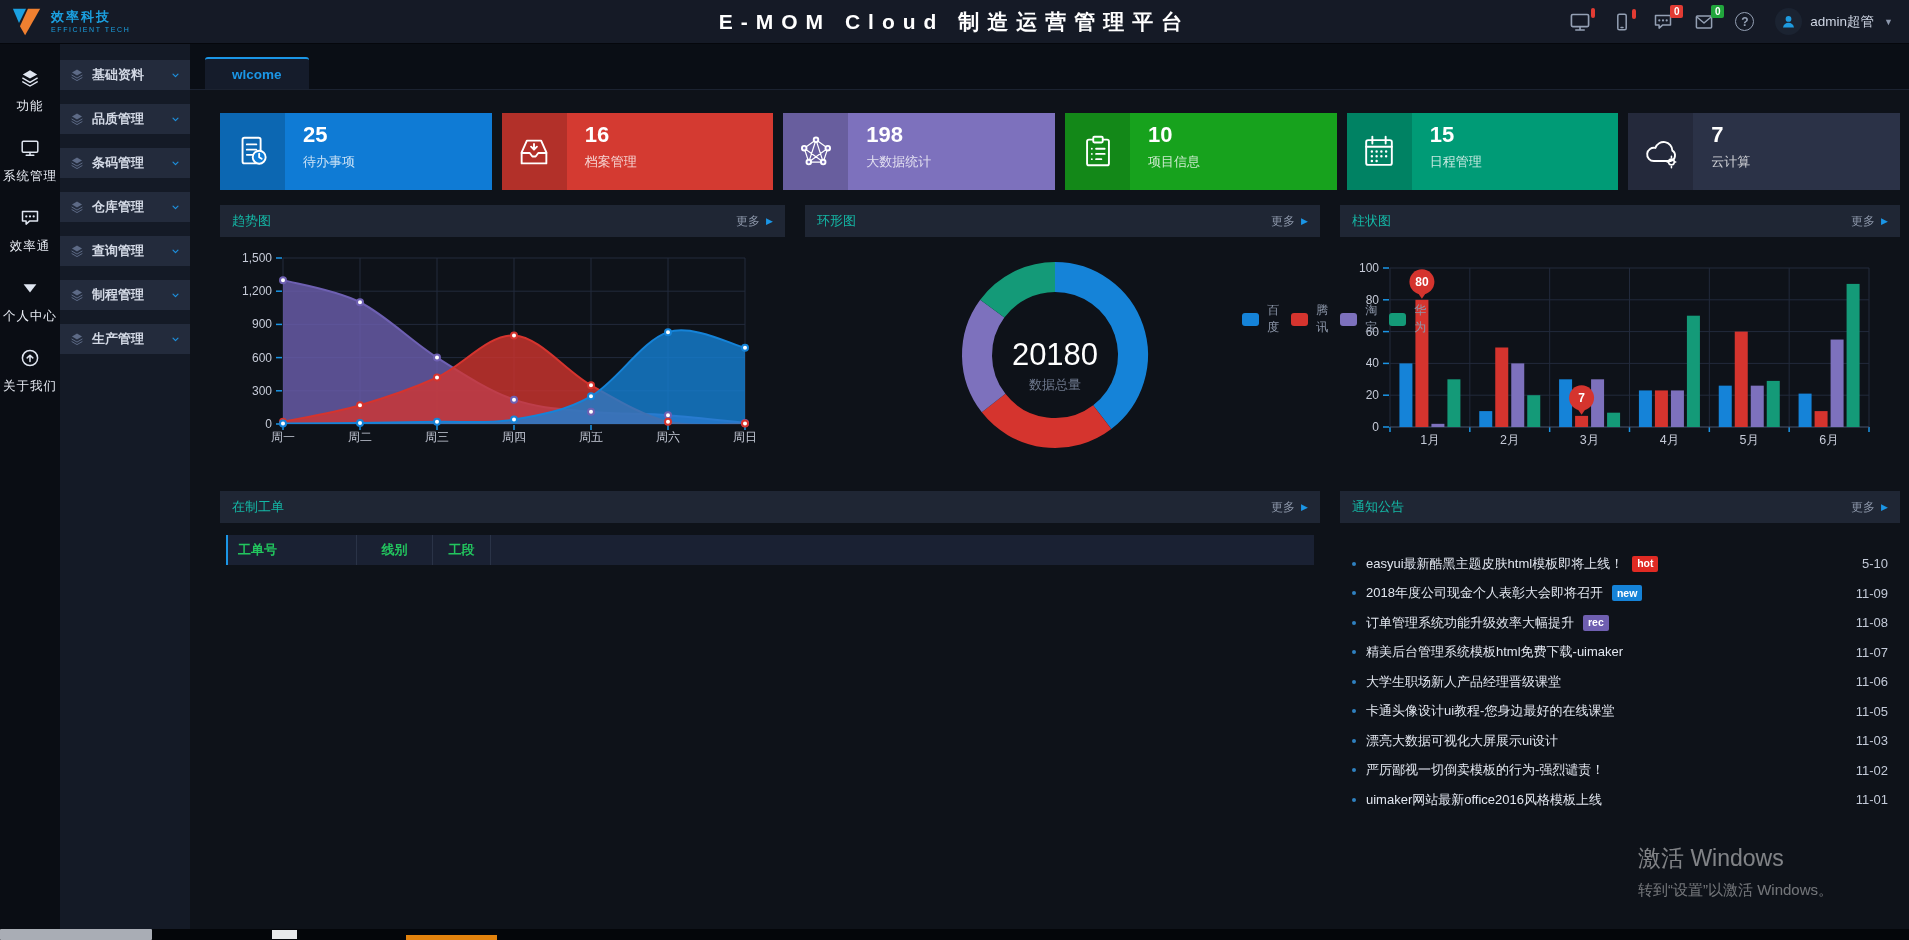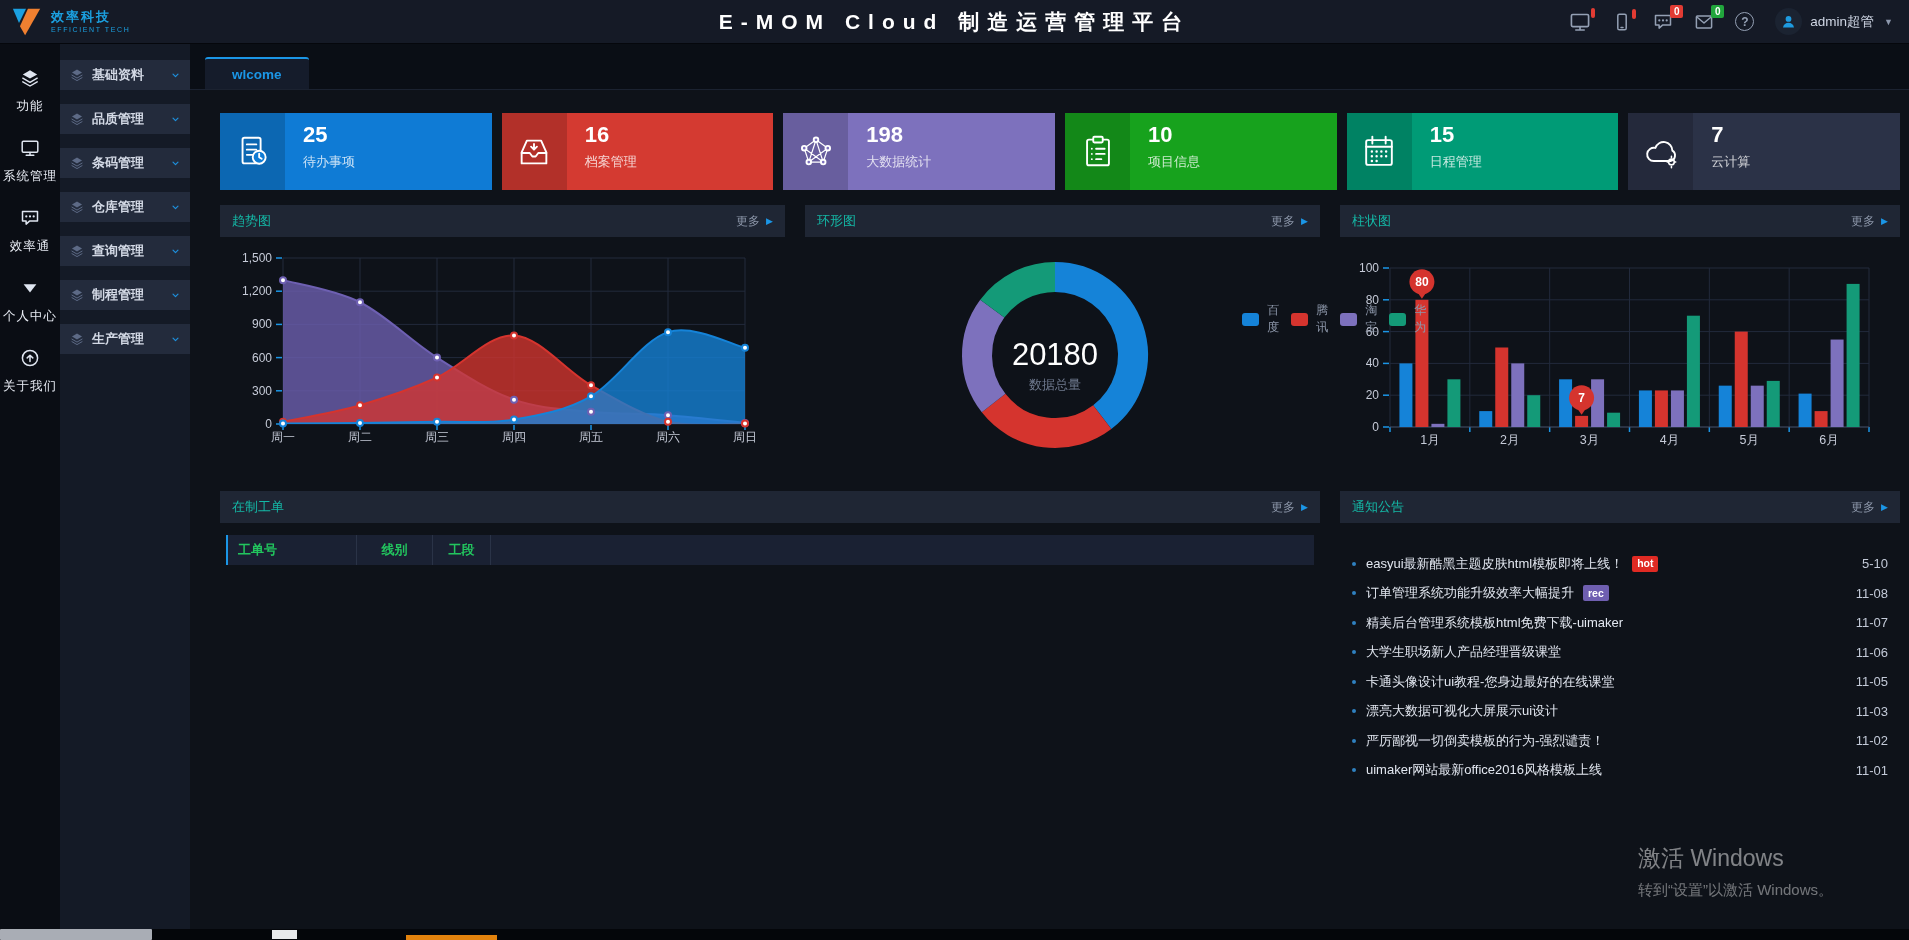--- a/index.html
+++ b/index.html
@@ -585,20 +585,26 @@
           </div>
           <div class="notice-list" id="noticeList">
               <div class="notice-item">
                 <span class="dot"></span>
     <span class="ntext">easyui最新酷黑主题皮肤html模板即将上线！</span>
                 <span class="nbadge hot">hot</span>
                 <span class="ndate">5-10</span>
               </div>
               <div class="notice-item">
                 <span class="dot"></span>
+    <span class="ntext">2018年度公司现金个人表彰大会即将召开</span>
+                <span class="nbadge new">new</span>
+                <span class="ndate">11-09</span>
+              </div>
+              <div class="notice-item">
+                <span class="dot"></span>
     <span class="ntext">订单管理系统功能升级效率大幅提升</span>
                 <span class="nbadge rec">rec</span>
                 <span class="ndate">11-08</span>
               </div>
               <div class="notice-item">
                 <span class="dot"></span>
     <span class="ntext">精美后台管理系统模板html免费下载-uimaker</span>
                 <span class="ndate">11-07</span>
               </div>
               <div class="notice-item">

